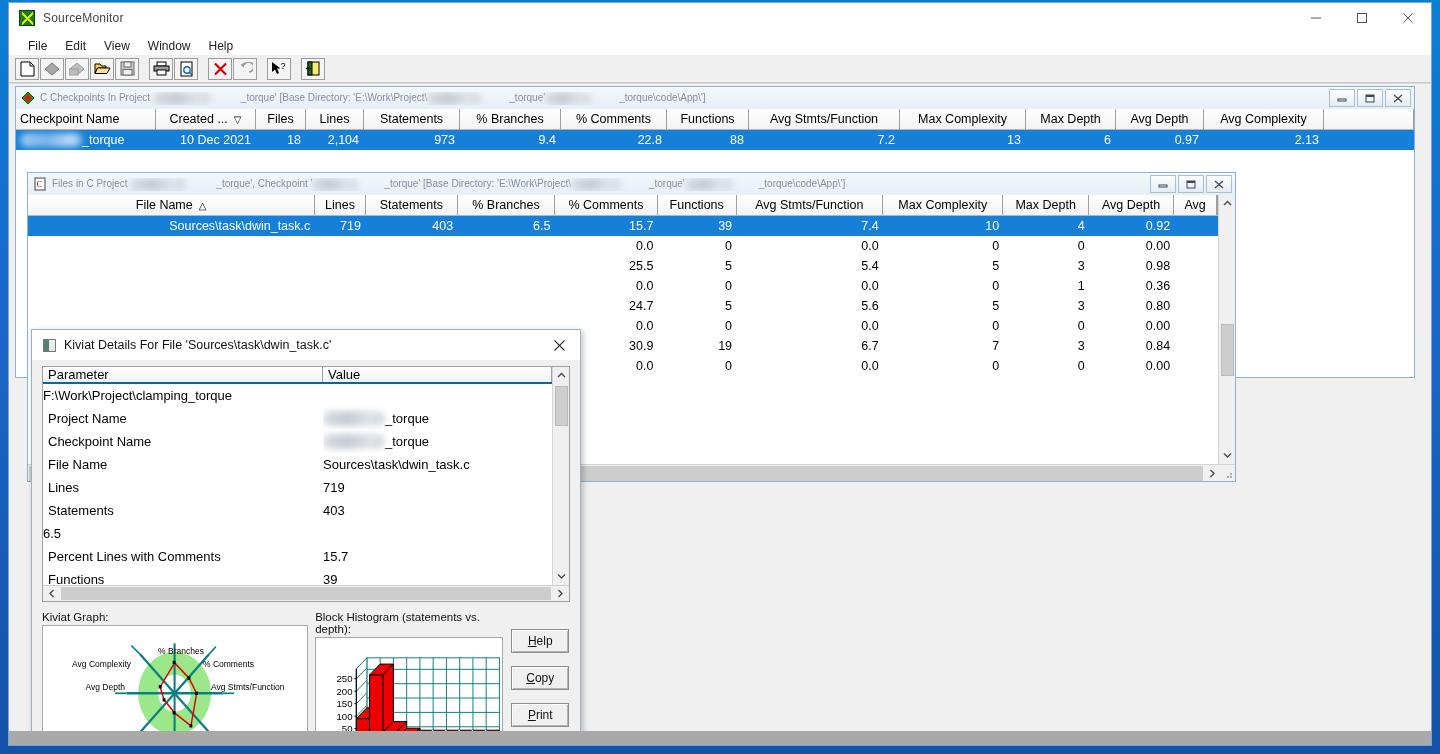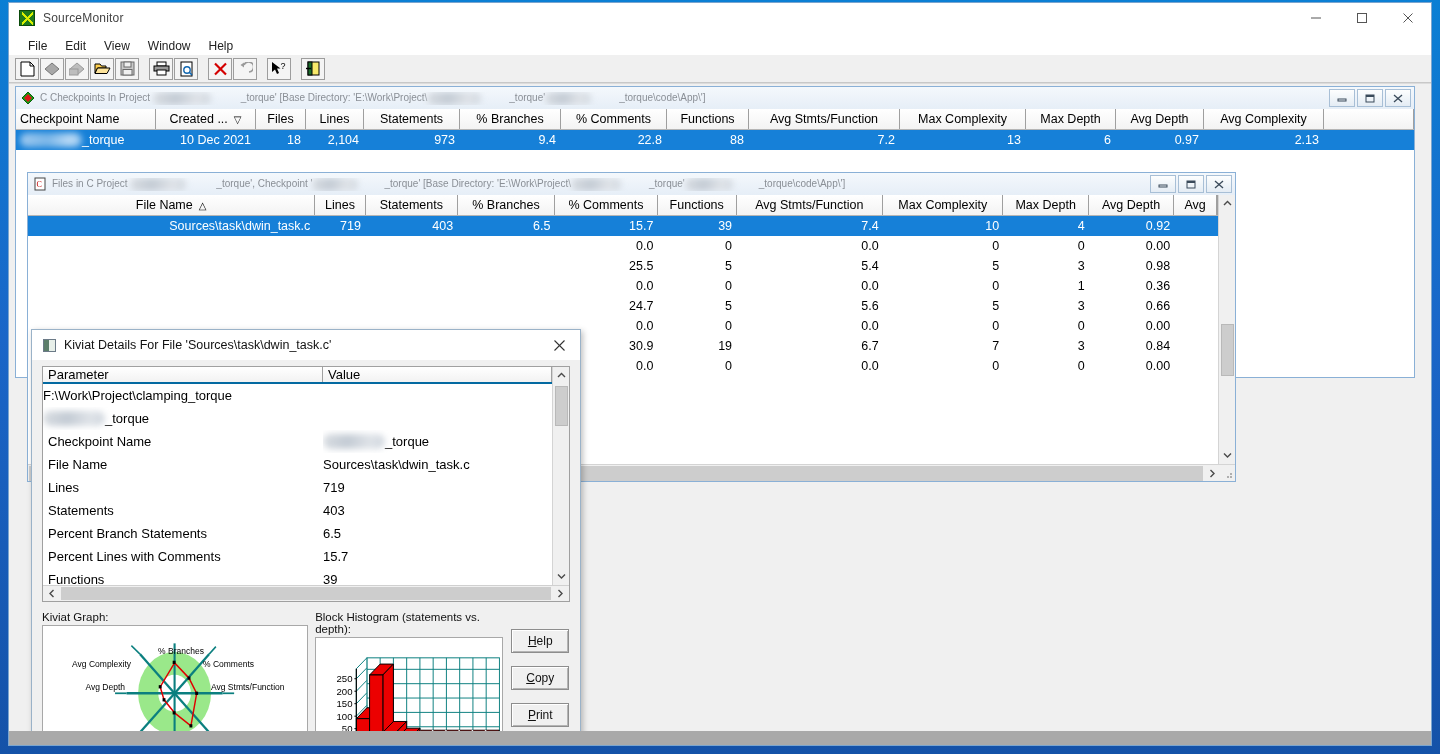--- a/index.html
+++ b/index.html
@@ -667,21 +667,21 @@
                 <div class="grid-row">
                   <div class="gc" style="width: 296px;"></div>
                   <div class="gc" style="width: 52px;"></div>
                   <div class="gc" style="width: 95px;"></div>
                   <div class="gc" style="width: 100px;"></div>
                   <div class="gc" style="width: 106px;">24.7</div>
                   <div class="gc" style="width: 81px;">5</div>
                   <div class="gc" style="width: 151px;">5.6</div>
                   <div class="gc" style="width: 124px;">5</div>
                   <div class="gc" style="width: 88px;">3</div>
-                  <div class="gc" style="width: 88px;">0.66</div>
+                  <div class="gc" style="width: 88px;">0.80</div>
                   <div class="gc" style="width: 44px;"></div>
                 </div>
                 <div class="grid-row">
                   <div class="gc" style="width: 296px;"></div>
                   <div class="gc" style="width: 52px;"></div>
                   <div class="gc" style="width: 95px;"></div>
                   <div class="gc" style="width: 100px;"></div>
                   <div class="gc" style="width: 106px;">0.0</div>
                   <div class="gc" style="width: 81px;">0</div>
                   <div class="gc" style="width: 151px;">0.0</div>
@@ -769,20 +769,21 @@
             <div id="params-cols">
               <div class="p-head">
                 <div class="ph" style="width:280px">Parameter</div>
                 <div class="ph" style="flex:1">Value</div>
               </div>
               <div id="p-rows">
                   <div class="p-row">
                     <div class="pv">F:\Work\Project\clamping_torque</div>
                   </div>
                   <div class="p-row">
+                    <div class="pk">Project Name</div>
                     <div class="pv">
                       <span class="blur" style="width: 62px; height: 15px;"></span>
                       <span>_torque</span>
                     </div>
                   </div>
                   <div class="p-row">
                     <div class="pk">Checkpoint Name</div>
                     <div class="pv">
                       <span class="blur" style="width: 62px; height: 15px;"></span>
                       <span>_torque</span>
@@ -794,21 +795,20 @@
                   </div>
                   <div class="p-row">
                     <div class="pk">Lines</div>
                     <div class="pv">719</div>
                   </div>
                   <div class="p-row">
                     <div class="pk">Statements</div>
                     <div class="pv">403</div>
                   </div>
                   <div class="p-row">
-                    <div class="pk">Percent Branch Statements</div>
                     <div class="pv">6.5</div>
                   </div>
                   <div class="p-row">
                     <div class="pk">Percent Lines with Comments</div>
                     <div class="pv">15.7</div>
                   </div>
                   <div class="p-row">
                     <div class="pk">Functions</div>
                     <div class="pv">39</div>
                   </div>

